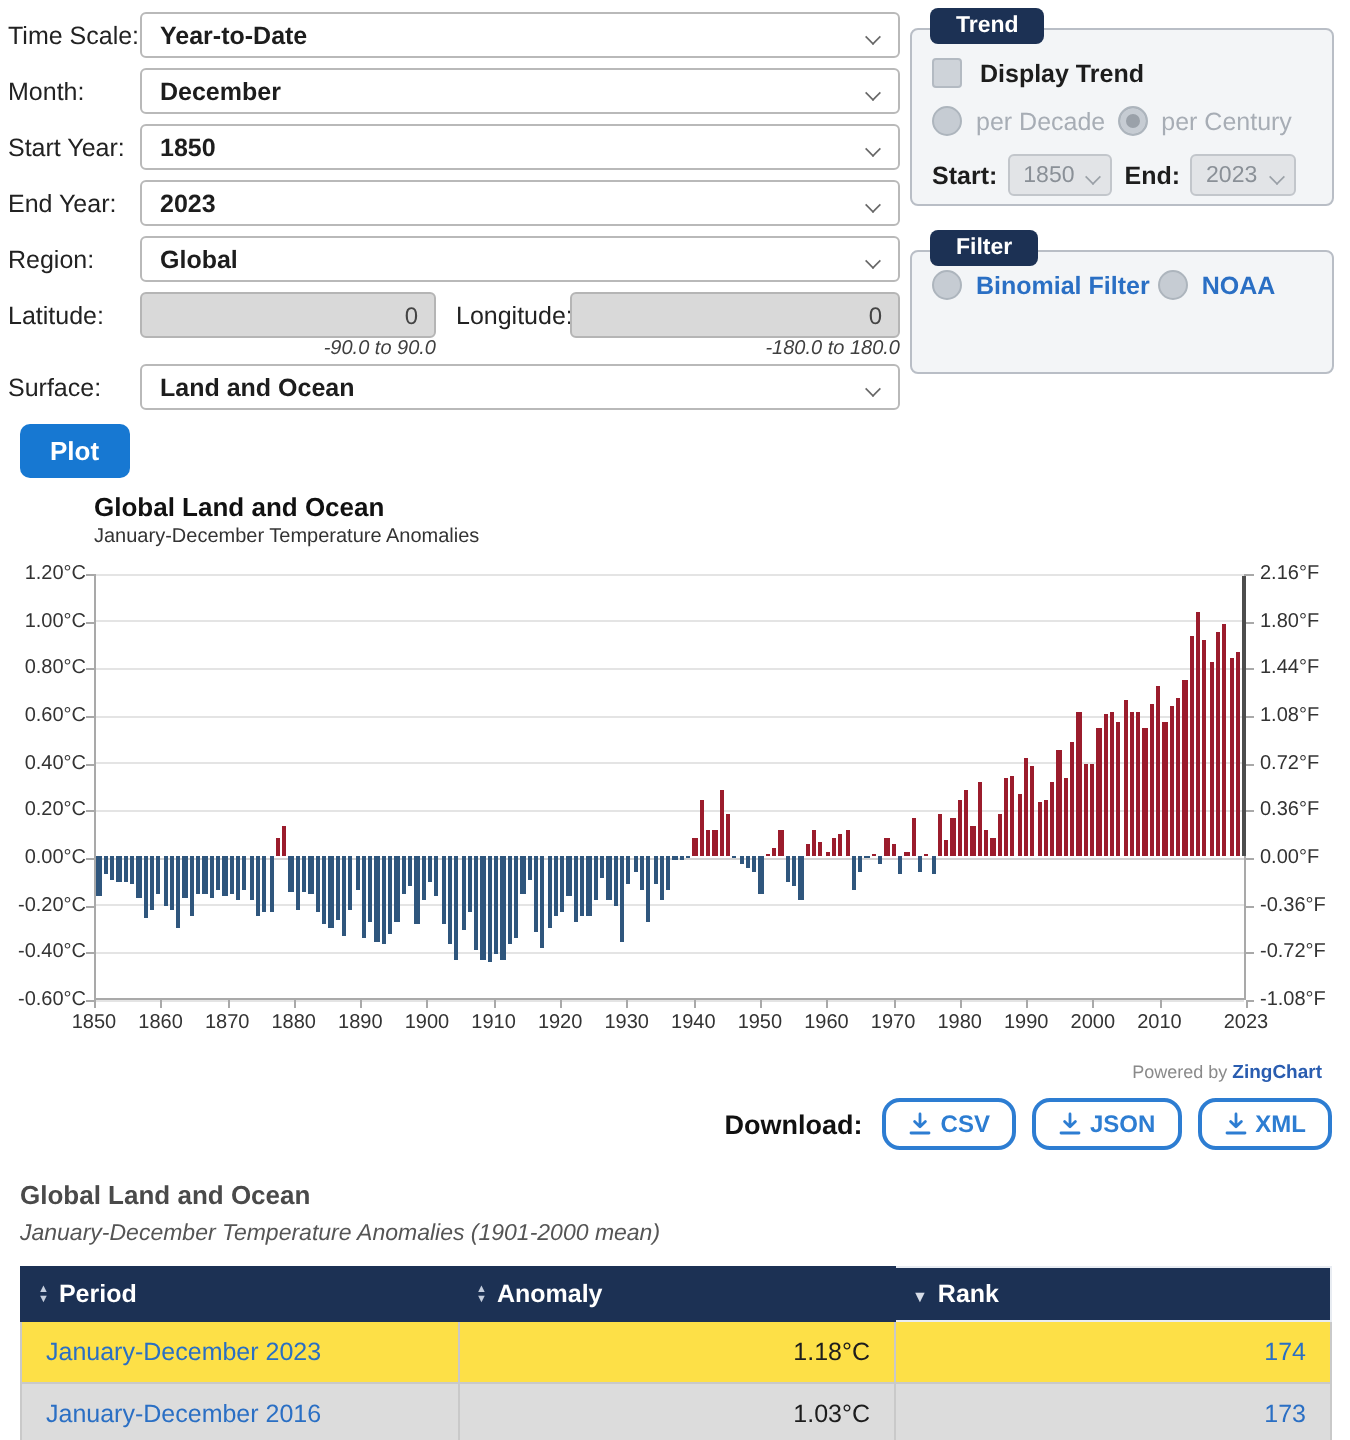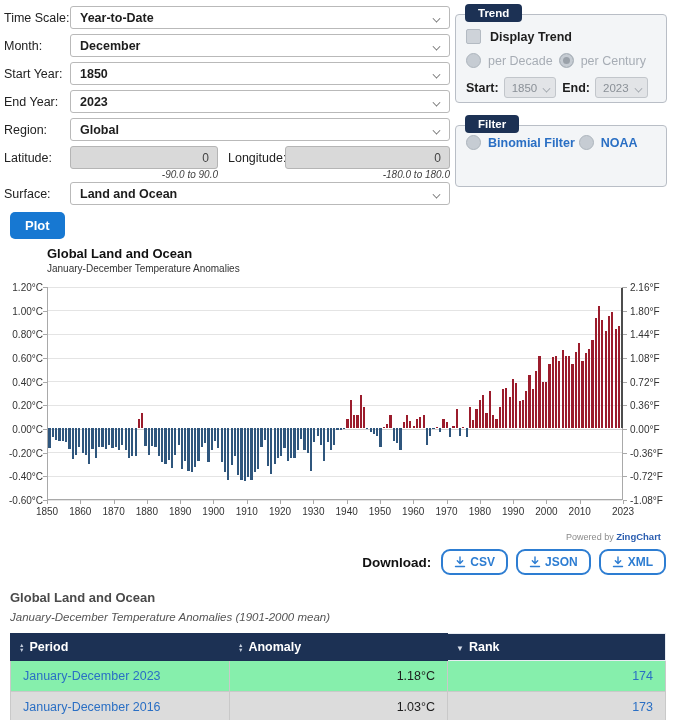--- a/index.html
+++ b/index.html
@@ -80,21 +80,21 @@
   .tbl-heading { font-size:13px; font-weight:bold; color:#4a4a4a; }
   .tbl-subtitle { font-size:11.5px; font-style:italic; color:#555; margin-top:6px; }
   table { border-collapse:collapse; width:100%; margin-top:10px; table-layout:fixed; }
   th { background:#1c3154; color:#fff; font-size:12.5px; font-weight:bold; text-align:left;
     height:27px; padding:0 8px; cursor:pointer; border:1px solid #1c3154; }
   th.active { border:1px solid #e8ecf2; }
   .sort-icons { display:inline-block; vertical-align:middle; margin-right:5px; line-height:0; }
   .sort-icons span { display:block; font-size:5.5px; color:#c5cedd; line-height:5px; }
   .sort-desc { font-size:8px; color:#d7dde8; margin-right:5px; }
   td { font-size:12.5px; height:31px; padding:0 12px; border:1px solid #c9c9c9; }
-  tr.odd td { background:#86efac; }
+  tr.odd td { background:#fde047; }
   tr.even td { background:#dcdcdc; }
   td.link { color:#2a6fc4; }
   td.num { text-align:right; color:#1d1d1d; }
   td.num.link { color:#2a6fc4; }
 </style>
 </head>
 <body>
 
 <div id="app">
 

